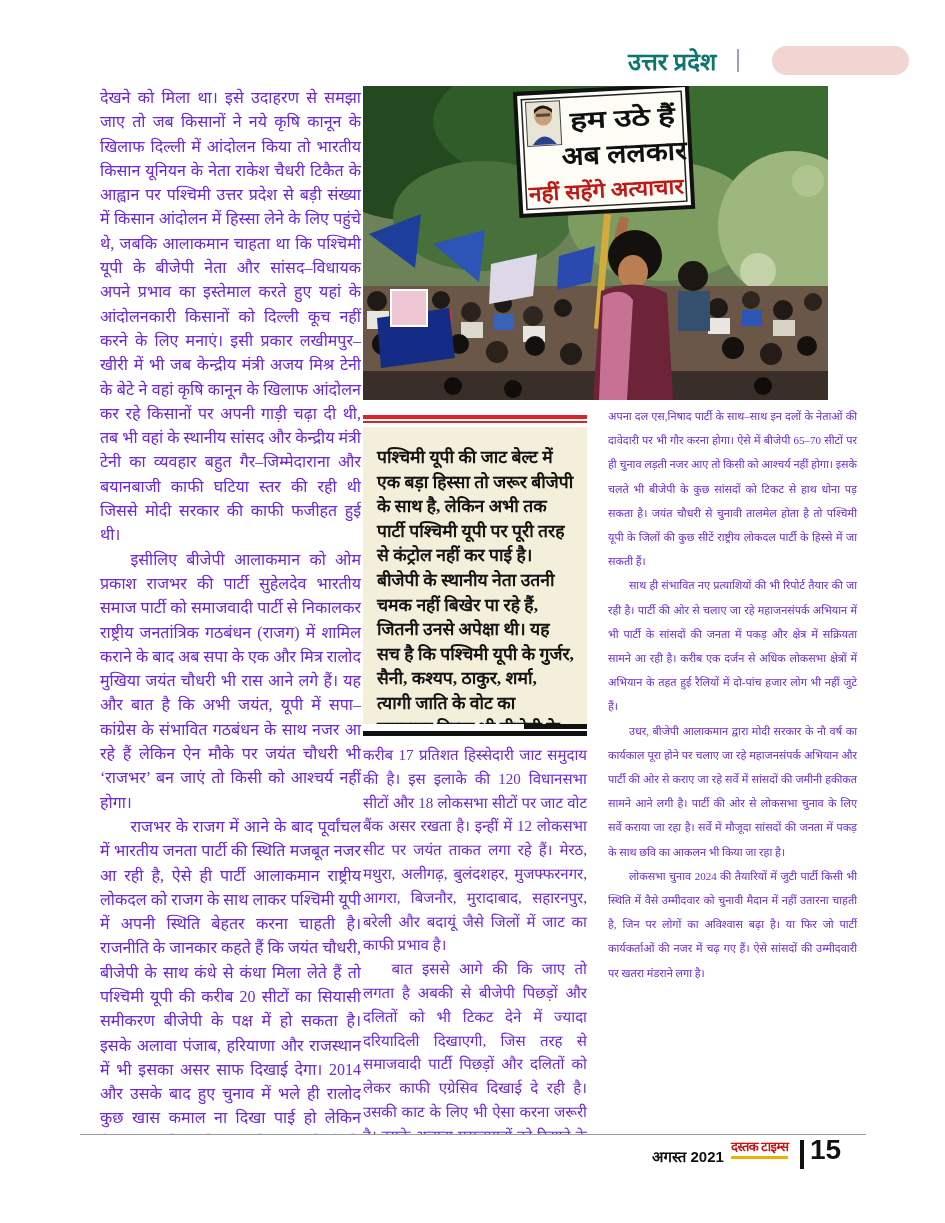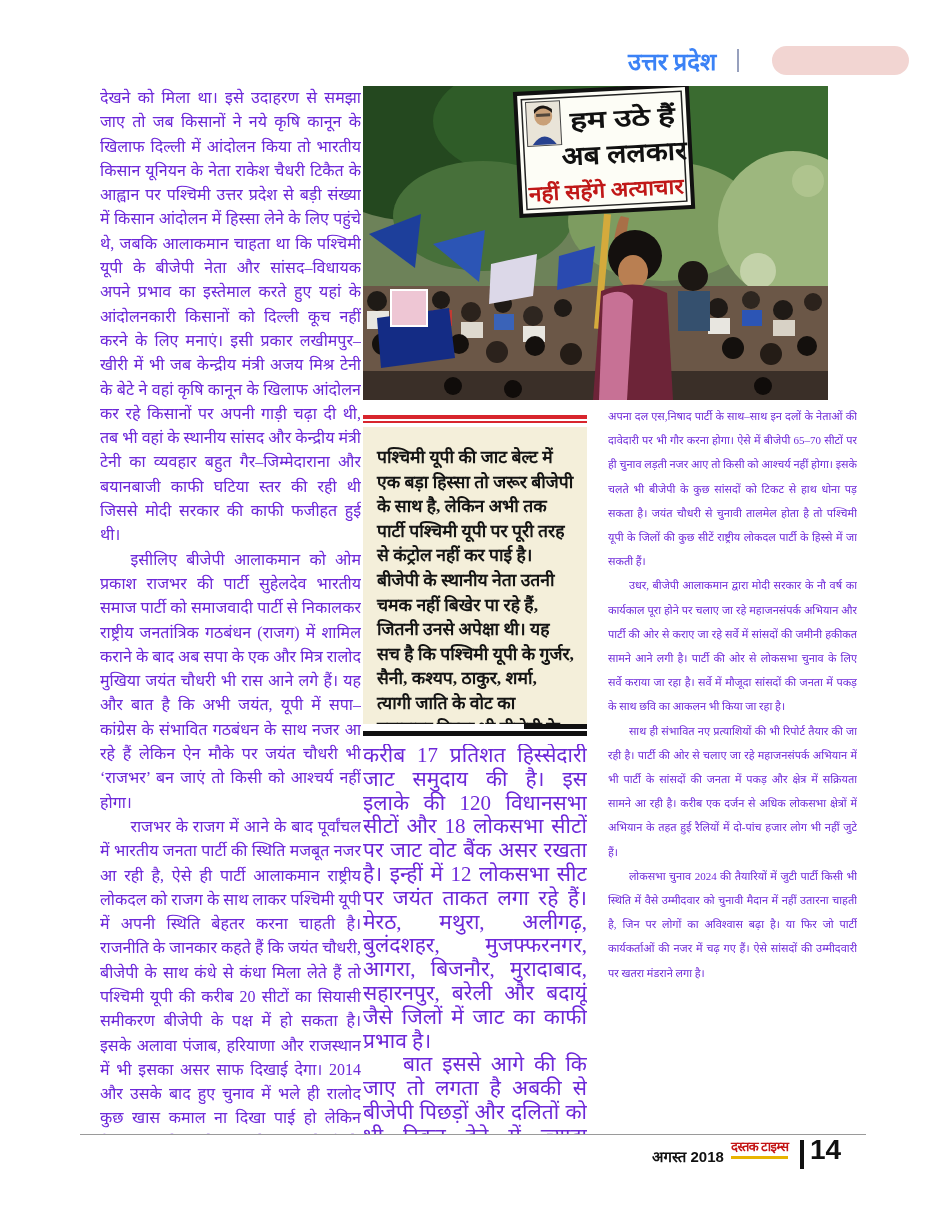--- a/index.html
+++ b/index.html
@@ -1,27 +1,27 @@
 <!DOCTYPE html>
 <html><head>
 <meta charset="utf-8">
 <style>
   html,body{margin:0;padding:0;background:#e8e8e8;}
   #page{position:relative;width:945px;height:1223px;background:#ffffff;margin:0 auto;
         font-family:"Liberation Serif","DejaVu Serif",serif;overflow:hidden;}
   
-  .hdr-title{position:absolute;left:628px;top:44px;font-size:24px;font-weight:bold;color:#3b82f6;}
+  .hdr-title{position:absolute;left:628px;top:44px;font-size:24px;font-weight:bold;color:#0f766e;}
   .hdr-sep{position:absolute;left:737px;top:49px;width:2px;height:23px;background:#97a0bd;}
   .hdr-pill{position:absolute;left:772px;top:46px;width:137px;height:29px;border-radius:15px;background:#f2d5d2;}
   
   .col{position:absolute;text-align:justify;color:#6d28d9;overflow:hidden;}
   .col p{margin:0;text-indent:1.9em;}
   .col p.cont{text-indent:0;}
   #col-left{left:100px;top:86px;width:261px;height:1048px;font-size:16px;line-height:24.3px;}
-  #col-mid{left:363px;top:744px;width:224px;height:390px;font-size:21px;line-height:23.8px;}
+  #col-mid{left:363px;top:744px;width:224px;height:390px;font-size:15px;line-height:23.8px;}
   #col-right{left:608px;top:404px;width:249px;height:730px;font-size:11px;line-height:24.2px;}
   
   #photo{position:absolute;left:363px;top:86px;width:465px;height:314px;background:#5c7350;}
   
   .rule-red{position:absolute;left:363px;top:415px;width:224px;height:8px;
             border-top:4px solid #d8252d;border-bottom:2px solid #d8252d;box-sizing:border-box;}
   #pullquote{position:absolute;left:363px;top:427px;width:224px;height:297px;background:#f4efda;
              box-sizing:border-box;padding:18px 12px 0 14px;font-size:17.5px;font-weight:bold;
              line-height:24.6px;color:#141414;text-align:left;overflow:hidden;}
   .bar-main{position:absolute;left:363px;top:731px;width:224px;height:5px;background:#111;}
@@ -148,25 +148,25 @@
   <div class="bar-short"></div>
   <div class="bar-main"></div>
 
   <div id="col-mid" class="col">
     <p class="cont">करीब 17 प्रतिशत हिस्सेदारी जाट समुदाय की है। इस इलाके की 120 विधानसभा सीटों और 18 लोकसभा सीटों पर जाट वोट बैंक असर रखता है। इन्हीं में 12 लोकसभा सीट पर जयंत ताकत लगा रहे हैं। मेरठ, मथुरा, अलीगढ़, बुलंदशहर, मुजफ्फरनगर, आगरा, बिजनौर, मुरादाबाद, सहारनपुर, बरेली और बदायूं जैसे जिलों में जाट का काफी प्रभाव है।</p>
     <p>बात इससे आगे की कि जाए तो लगता है अबकी से बीजेपी पिछड़ों और दलितों को भी टिकट देने में ज्यादा दरियादिली दिखाएगी, जिस तरह से समाजवादी पार्टी पिछड़ों और दलितों को लेकर काफी एग्रेसिव दिखाई दे रही है। उसकी काट के लिए भी ऐसा करना जरूरी है। इसके अलावा मुसलमानों को रिझाने के लिए पसमांदा समाज के एक दो प्रत्याशियों को भी टिकट मिल सकता है। बीजेपी पसमांदा समाज के प्रत्याशियों को अपने सहयोगी दलों के चुनाव चिन्ह पर मैदान में उतार सकती है। यूपी की 80 लोकसभा सीटों के लिए अभी बीजेपी को अपने गठबंधन सहयोगियों से भी बात करना है। यदि राष्ट्रीय लोकदल के जयंत चौधरी भी बीजेपी में शामिल हो जाते हैं तो बीजेपी को</p>
   </div>
 
   <div id="col-right" class="col">
     <p class="cont">अपना दल एस,निषाद पार्टी के साथ–साथ इन दलों के नेताओं की दावेदारी पर भी गौर करना होगा। ऐसे में बीजेपी 65–70 सीटों पर ही चुनाव लड़ती नजर आए तो किसी को आश्चर्य नहीं होगा। इसके चलते भी बीजेपी के कुछ सांसदों को टिकट से हाथ धोना पड़ सकता है। जयंत चौधरी से चुनावी तालमेल होता है तो पश्चिमी यूपी के जिलों की कुछ सीटें राष्ट्रीय लोकदल पार्टी के हिस्से में जा सकती हैं।</p>
+    <p>साथ ही संभावित नए प्रत्याशियों की भी रिपोर्ट तैयार की जा रही है। पार्टी की ओर से चलाए जा रहे महाजनसंपर्क अभियान में भी पार्टी के सांसदों की जनता में पकड़ और क्षेत्र में सक्रियता सामने आ रही है। करीब एक दर्जन से अधिक लोकसभा क्षेत्रों में अभियान के तहत हुई रैलियों में दो-पांच हजार लोग भी नहीं जुटे हैं।</p>
     <p>उधर, बीजेपी आलाकमान द्वारा मोदी सरकार के नौ वर्ष का कार्यकाल पूरा होने पर चलाए जा रहे महाजनसंपर्क अभियान और पार्टी की ओर से कराए जा रहे सर्वे में सांसदों की जमीनी हकीकत सामने आने लगी है। पार्टी की ओर से लोकसभा चुनाव के लिए सर्वे कराया जा रहा है। सर्वे में मौजूदा सांसदों की जनता में पकड़ के साथ छवि का आकलन भी किया जा रहा है।</p>
-    <p>साथ ही संभावित नए प्रत्याशियों की भी रिपोर्ट तैयार की जा रही है। पार्टी की ओर से चलाए जा रहे महाजनसंपर्क अभियान में भी पार्टी के सांसदों की जनता में पकड़ और क्षेत्र में सक्रियता सामने आ रही है। करीब एक दर्जन से अधिक लोकसभा क्षेत्रों में अभियान के तहत हुई रैलियों में दो-पांच हजार लोग भी नहीं जुटे हैं।</p>
     <p>लोकसभा चुनाव 2024 की तैयारियों में जुटी पार्टी किसी भी स्थिति में वैसे उम्मीदवार को चुनावी मैदान में नहीं उतारना चाहती है, जिन पर लोगों का अविश्वास बढ़ा है। या फिर जो पार्टी कार्यकर्ताओं की नजर में चढ़ गए हैं। ऐसे सांसदों की उम्मीदवारी पर खतरा मंडराने लगा है।</p>
 
   </div>
 
   <div class="f-rule"></div>
-  <div class="f-date">अगस्त 2018</div>
+  <div class="f-date">अगस्त 2021</div>
   <div class="f-logo">दस्तक टाइम्स</div>
   <div class="f-vbar"></div>
-  <div class="f-num">14</div>
+  <div class="f-num">15</div>
 
 </div>
 
 </body></html>

